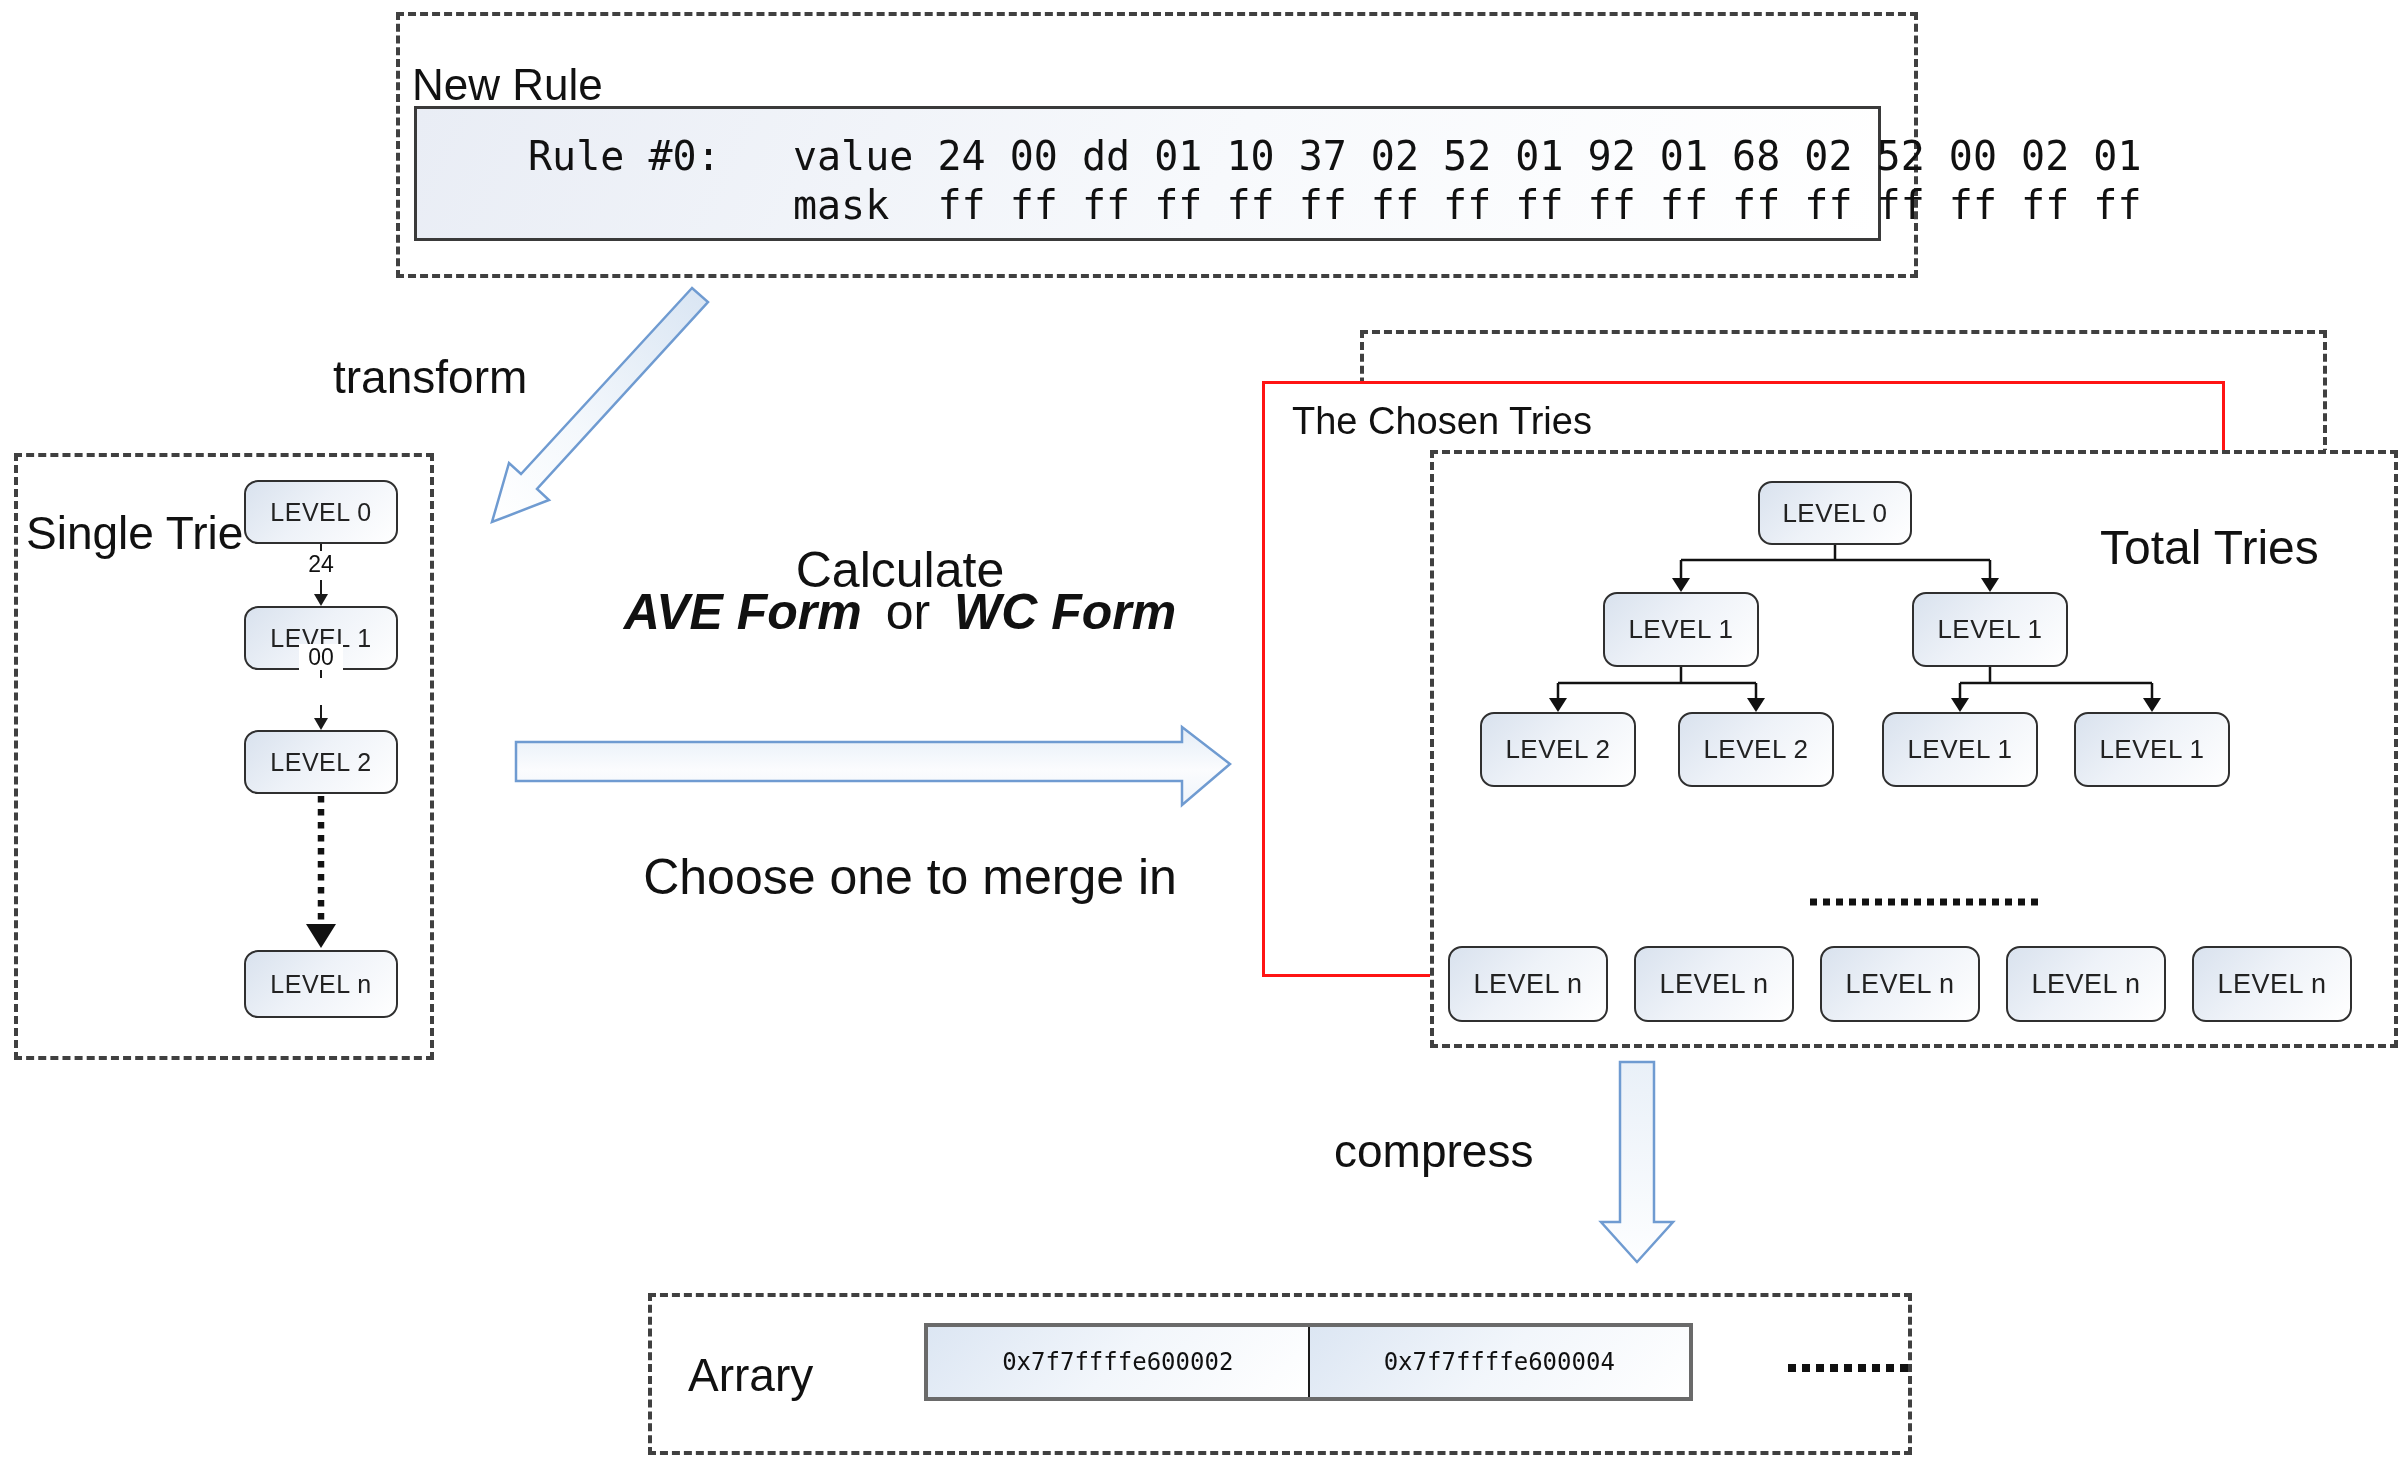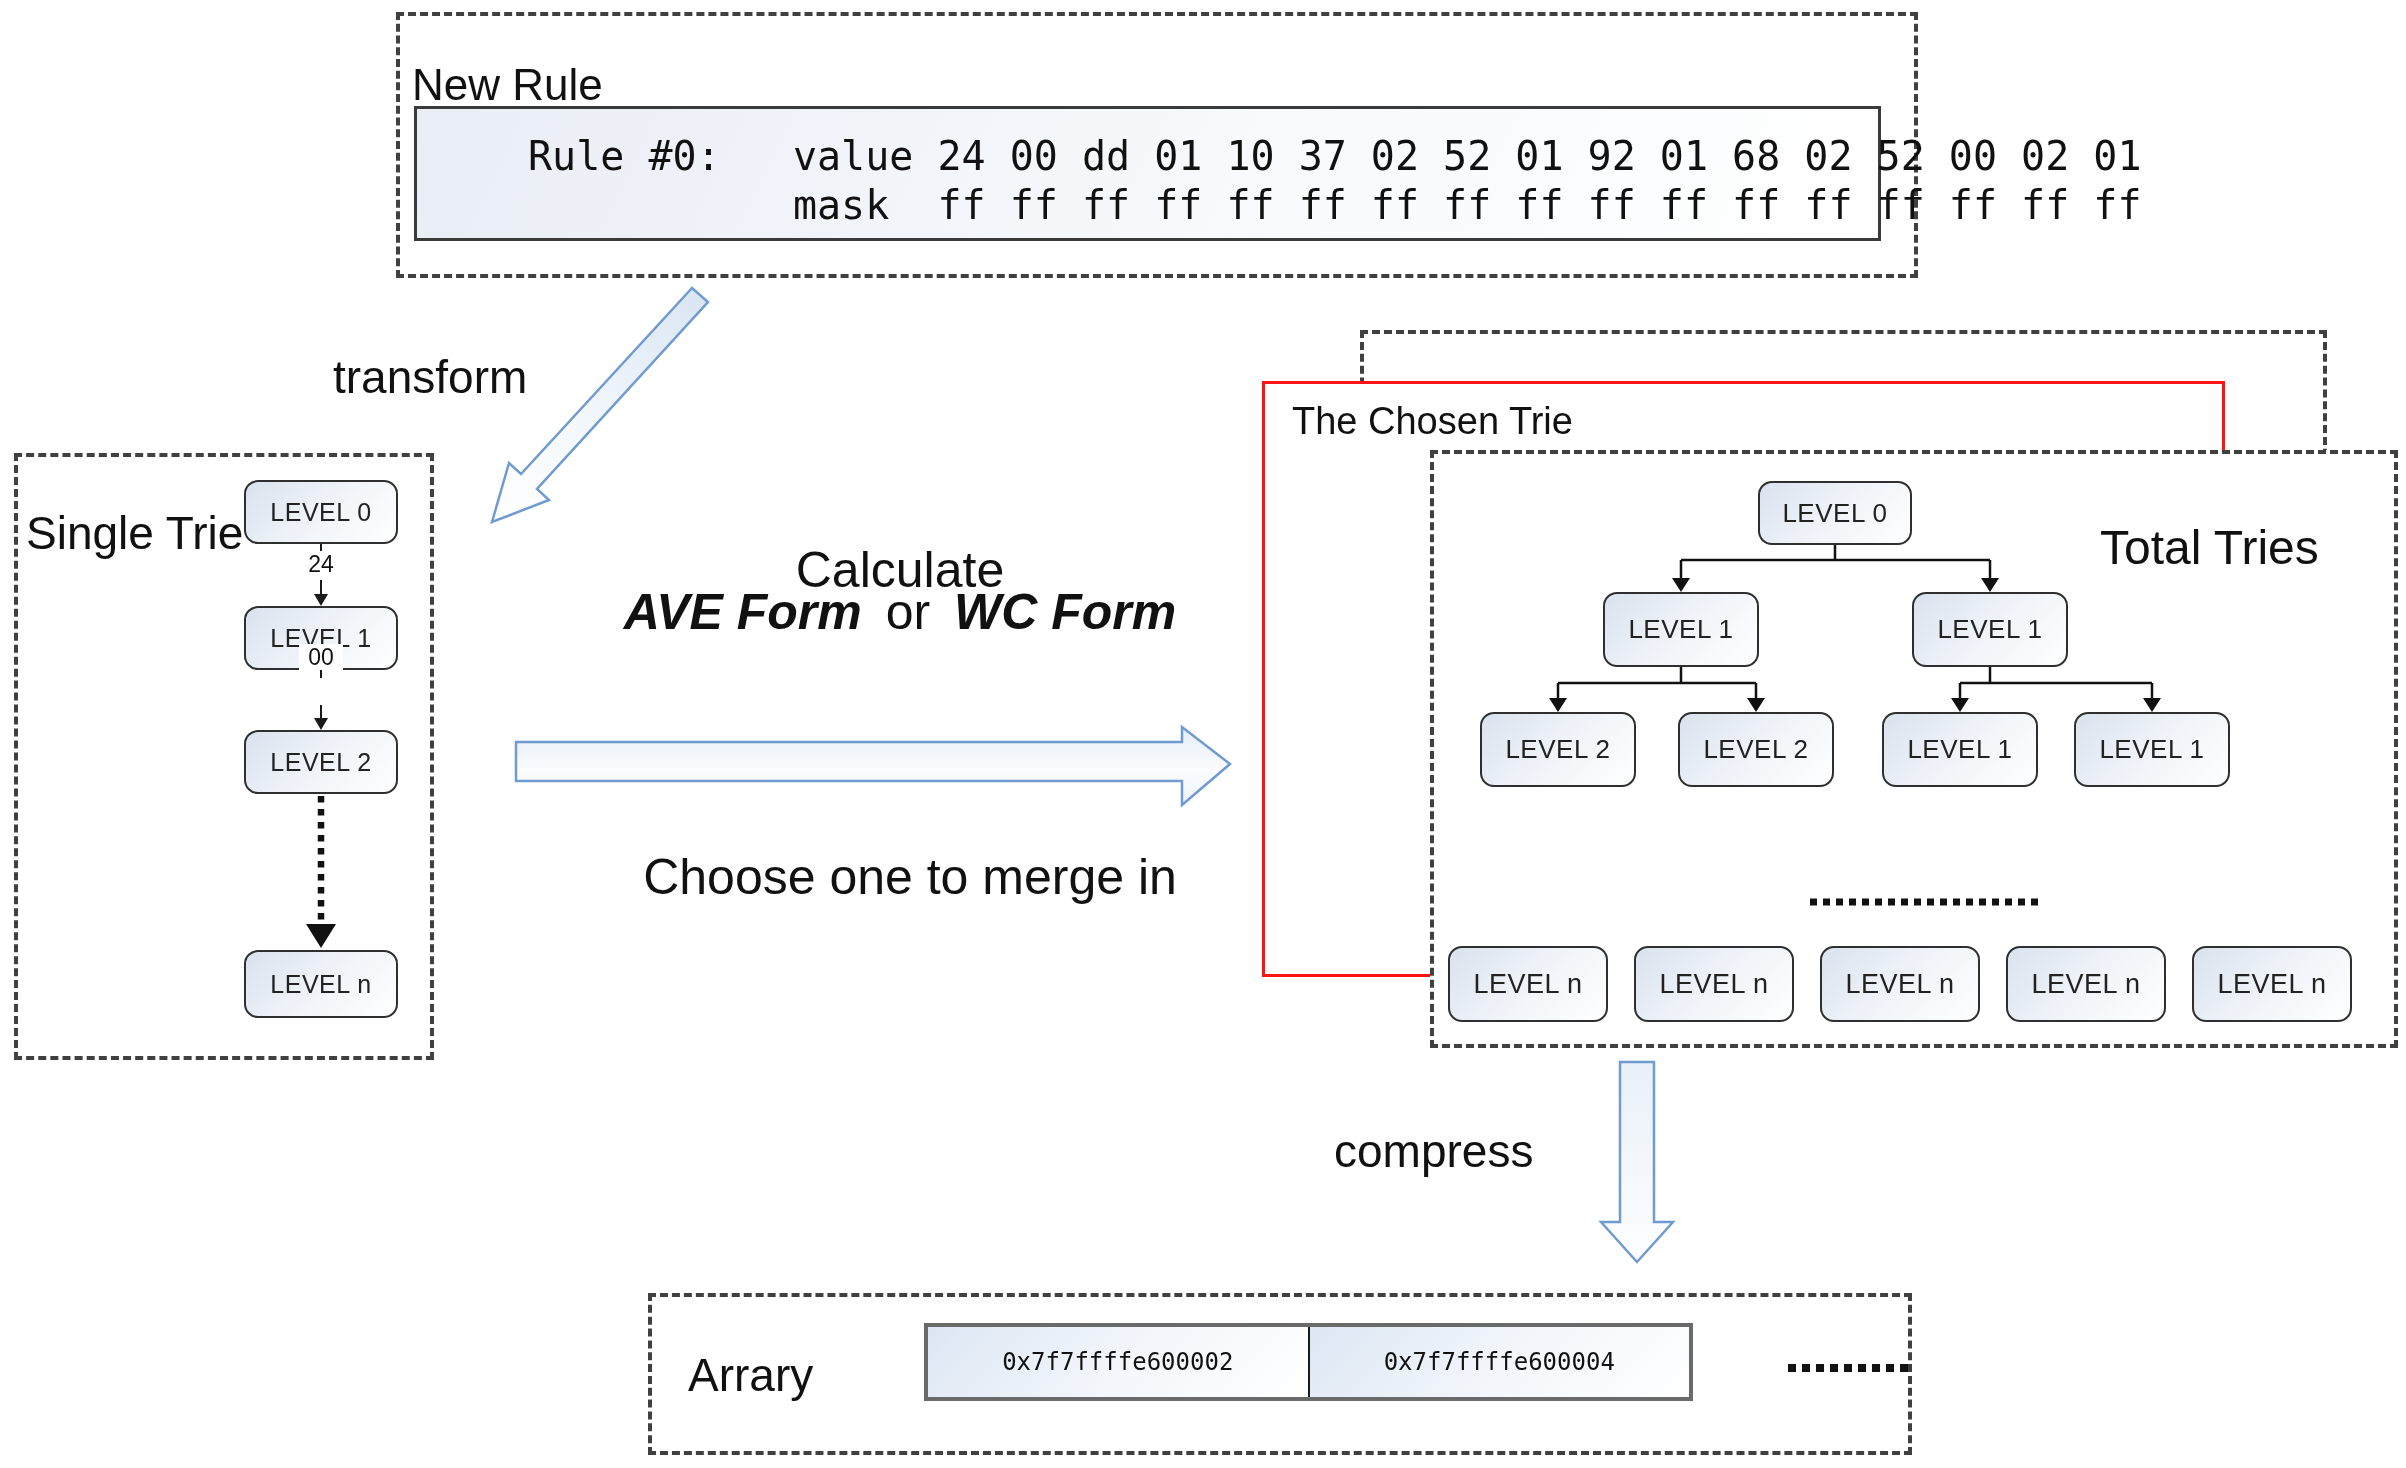--- a/index.html
+++ b/index.html
@@ -133,21 +133,21 @@
   <div class="midlabel" style="left:650px;top:513px;width:500px;margin-top:28px;">Calculate</div>
 
   <div class="midlabel" style="left:600px;top:848px;width:620px;">Choose one to merge in</div>
 
   <div class="midlabel" style="left:560px;top:583px;width:680px;">
     <span style="font-weight:bold;font-style:italic;">AVE Form</span>
     <span style="margin:0 10px;">or</span>
     <span style="font-weight:bold;font-style:italic;">WC Form</span>
   </div>
 
-  <div class="biglabel" style="left:1292px;top:400px;font-size:38px;">The Chosen Trie</div>
+  <div class="biglabel" style="left:1292px;top:400px;font-size:38px;">The Chosen Tries</div>
 
   <div class="biglabel" style="left:2100px;top:520px;font-size:48px;">Total Tries</div>
 
   <div class="biglabel" style="left:1334px;top:1124px;">compress</div>
 
   <div class="biglabel" style="left:688px;top:1348px;">Arrary</div>
 
   <div class="node small" style="left:244px;top:480px;width:154px;height:64px;">LEVEL 0</div>
   <div class="edge-label" style="left:299px;top:551px;">24</div>
   <div class="node small" style="left:244px;top:606px;width:154px;height:64px;">LEVEL 1</div>

